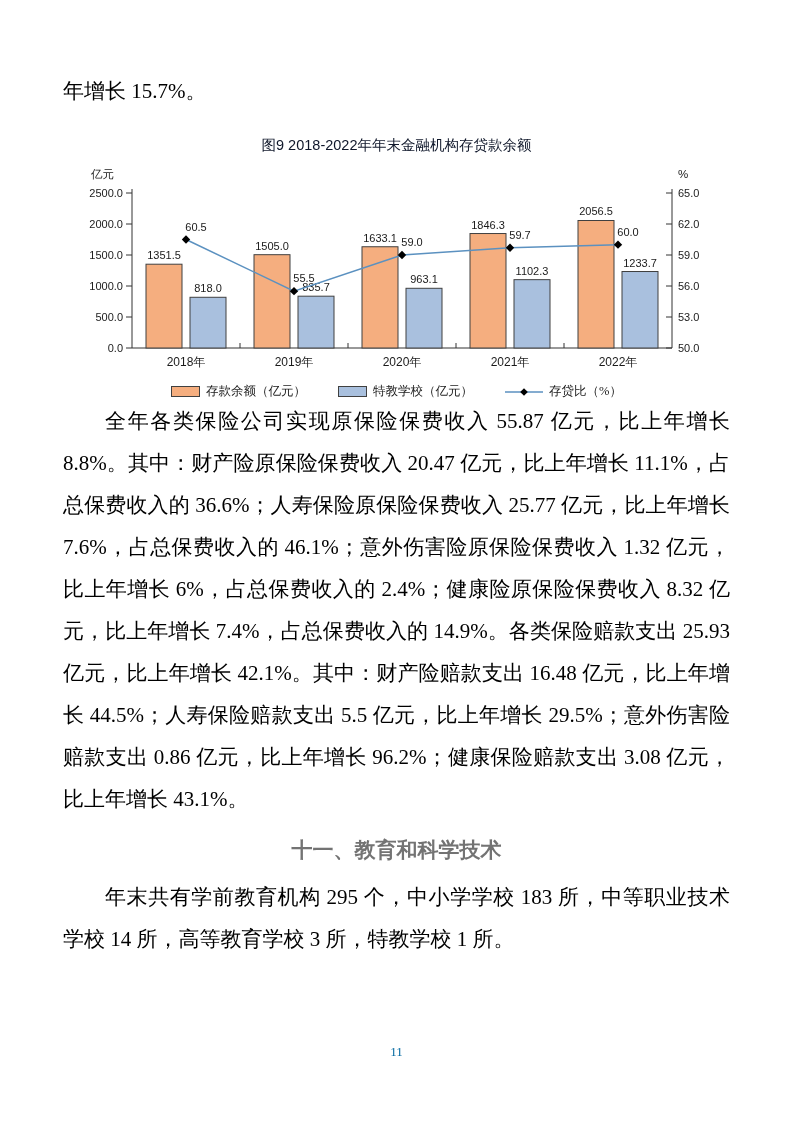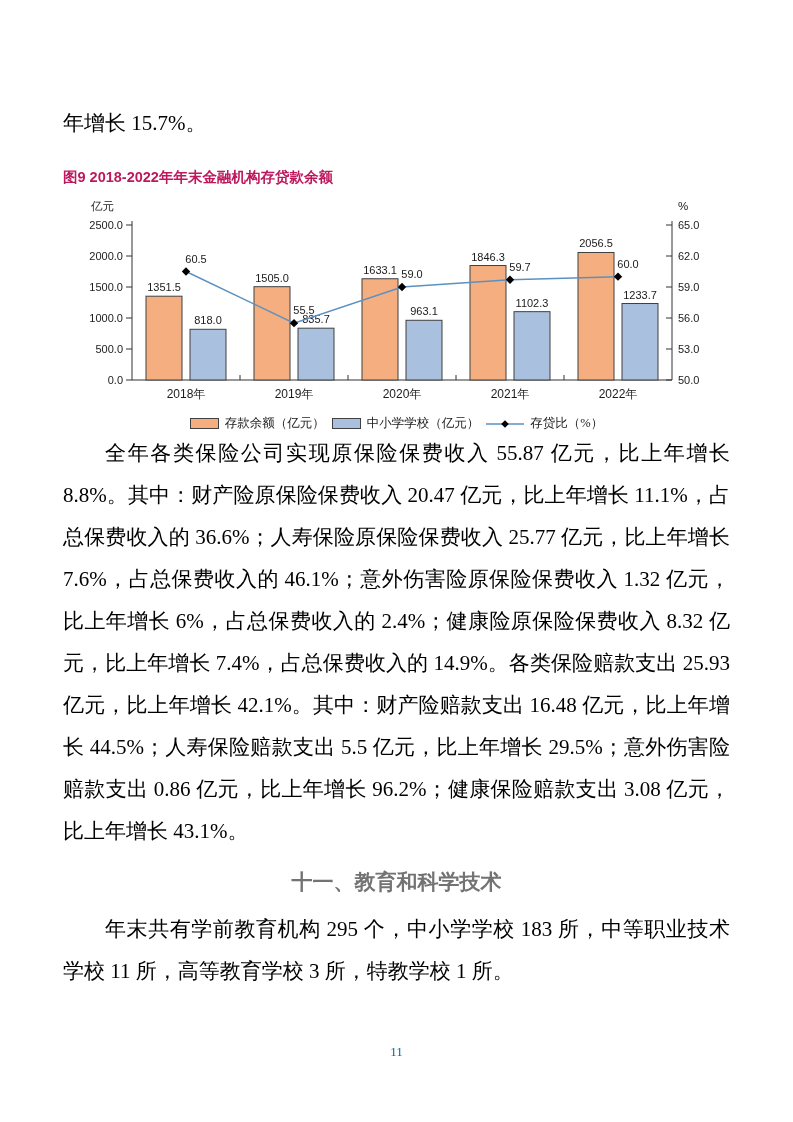--- a/index.html
+++ b/index.html
@@ -1,37 +1,37 @@
 <!DOCTYPE html>
 <html><head>
 <meta charset="utf-8">
 <style>
   html,body{margin:0;padding:0;}
   body{
     width:793px;height:1122px;background:#ffffff;position:relative;
     font-family:"Liberation Serif","DejaVu Serif",serif;color:#000;
     overflow:hidden;
   }
-  .content{padding:70px 63px 0 63px;margin-top:32px;}
+  .content{padding:70px 63px 0 63px;}
   p.body-text{
     font-size:21px;line-height:42px;margin:0;
     text-align:justify;text-justify:inter-ideograph;
   }
   p.indent{text-indent:2em;}
   figure.chart-figure{margin:24px 0 0 0;padding:0;}
   .chart-title{
-    text-align:left;font-family:"Liberation Sans","DejaVu Sans",sans-serif;
-    font-weight:700;font-size:14.5px;color:#be185d;margin:0 0 10px 0;
+    text-align:center;font-family:"Liberation Sans","DejaVu Sans",sans-serif;
+    font-weight:400;font-size:14.5px;color:#0f172a;margin:0 0 10px 0;
   }
   .chart-canvas{display:flex;justify-content:center;}
   .chart-canvas svg text{
     font-family:"Liberation Sans","DejaVu Sans",sans-serif;fill:#1a1a1a;
   }
   .chart-legend{
-    display:flex;justify-content:center;align-items:center;gap:7px;
+    display:flex;justify-content:center;align-items:center;gap:32px;
     margin-top:6px;font-size:12.5px;color:#1a1a1a;
   }
   .legend-item{display:flex;align-items:center;gap:6px;}
   .legend-swatch{width:27px;height:9px;border:1px solid #404040;display:inline-block;}
   h2.section-heading{
     font-family:"Liberation Sans","DejaVu Sans",sans-serif;font-weight:700;
     font-size:21px;text-align:center;margin:16px 0 12px 0;color:#737373;
   }
   .para-gap{margin-top:14px;}
   .page-number{
@@ -121,33 +121,33 @@
           <text x="541" y="201" font-size="12" text-anchor="middle">2022年</text>
         </svg>
       </div>
     <div class="chart-legend" id="legend">
         <span class="legend-item">
           <span class="legend-swatch" style="background: rgb(245, 174, 127);"></span>
           <span>存款余额（亿元）</span>
         </span>
         <span class="legend-item">
           <span class="legend-swatch" style="background: rgb(169, 192, 222);"></span>
-          <span>中小学学校（亿元）</span>
+          <span>特教学校（亿元）</span>
         </span>
         <span class="legend-item">
           <svg width="38" height="10">
             <line x1="0" y1="5" x2="38" y2="5" stroke="#5B91C0" stroke-width="1.5"></line>
             <path d="M19 1.2 L22.8 5 L19 8.8 L15.2 5 Z" fill="#000000"></path>
           </svg>
           <span>存贷比（%）</span>
         </span>
       </div>
   </figure>
 
   <p class="body-text indent para-gap">全年各类保险公司实现原保险保费收入 55.87 亿元，比上年增长 8.8%。其中：财产险原保险保费收入 20.47 亿元，比上年增长 11.1%，占总保费收入的 36.6%；人寿保险原保险保费收入 25.77 亿元，比上年增长 7.6%，占总保费收入的 46.1%；意外伤害险原保险保费收入 1.32 亿元，比上年增长 6%，占总保费收入的 2.4%；健康险原保险保费收入 8.32 亿元，比上年增长 7.4%，占总保费收入的 14.9%。各类保险赔款支出 25.93 亿元，比上年增长 42.1%。其中：财产险赔款支出 16.48 亿元，比上年增长 44.5%；人寿保险赔款支出 5.5 亿元，比上年增长 29.5%；意外伤害险赔款支出 0.86 亿元，比上年增长 96.2%；健康保险赔款支出 3.08 亿元，比上年增长 43.1%。</p>
 
   <h2 class="section-heading">十一、教育和科学技术</h2>
 
-  <p class="body-text indent">年末共有学前教育机构 295 个，中小学学校 183 所，中等职业技术学校 11 所，高等教育学校 3 所，特教学校 1 所。</p>
+  <p class="body-text indent">年末共有学前教育机构 295 个，中小学学校 183 所，中等职业技术学校 14 所，高等教育学校 3 所，特教学校 1 所。</p>
 
 </div>
 
 <div class="page-number">11</div>
 
 </body></html>

